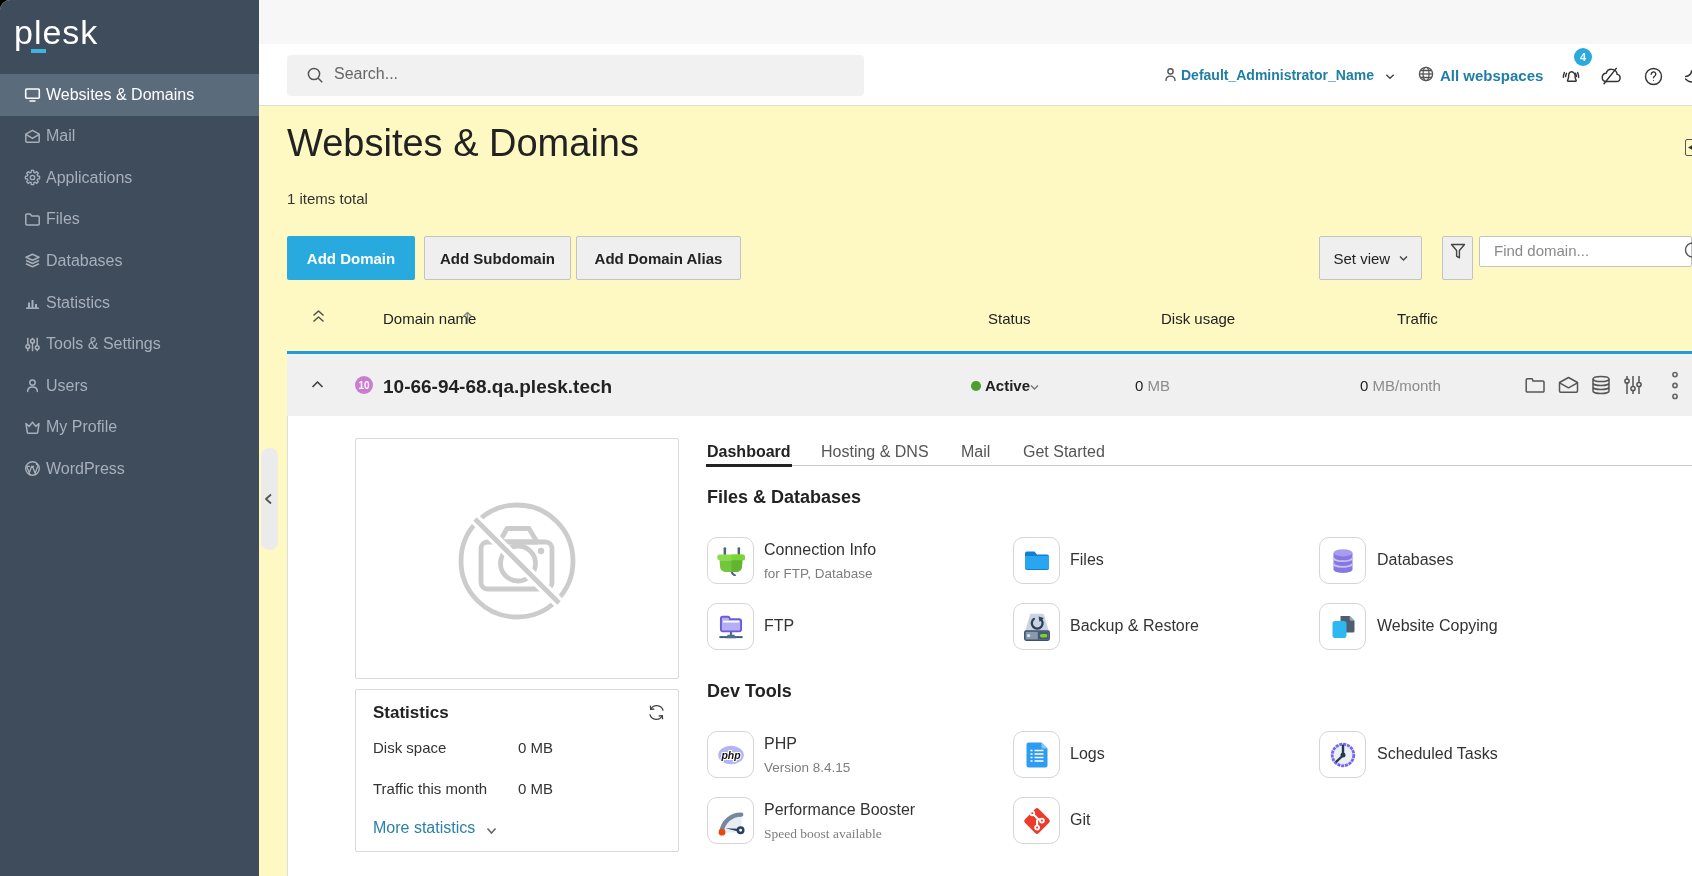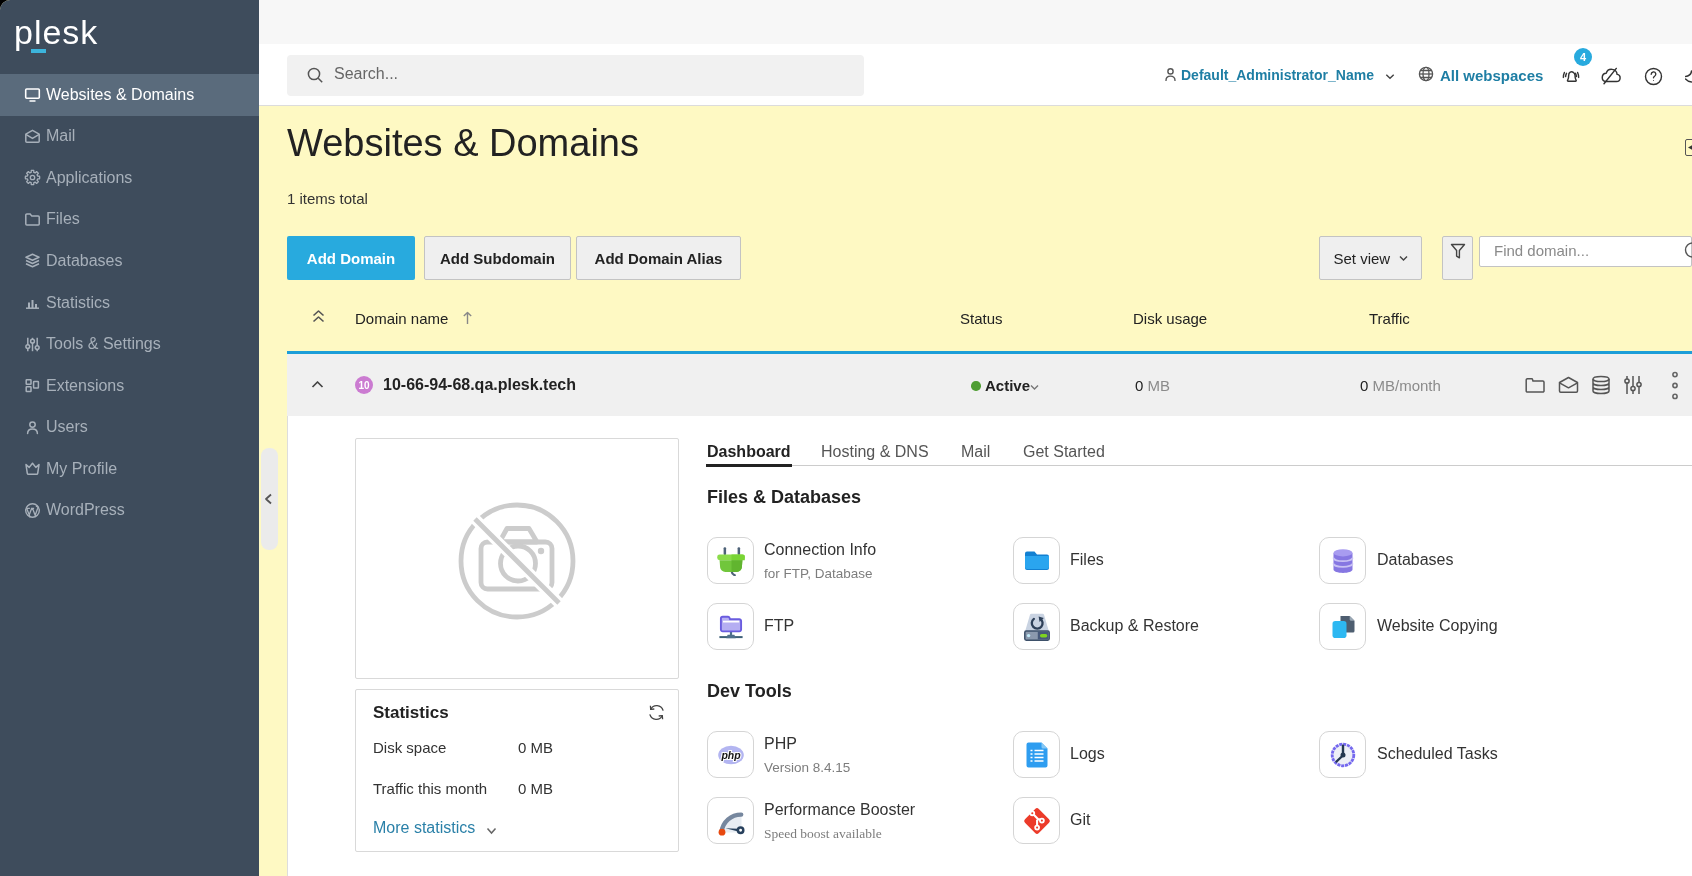--- a/index.html
+++ b/index.html
@@ -27,26 +27,26 @@
 
 
 h1 { position:absolute; left:287px; top:122px; font-size:38px; font-weight:400; color:#222; letter-spacing:0; }
 #itemstotal { position:absolute; left:287px; top:190px; font-size:15px; color:#333; }
 .btn { position:absolute; top:236px; height:44px; border-radius:2px; font-size:15px; font-weight:700;
   display:flex; align-items:center; justify-content:center; color:#222; }
 .btn.sec { background:#efefef; border:1px solid #c3c3c3; }
 .btn.pri { background:#28aade; color:#fff; }
 
 
-.th { position:absolute; top:310px; font-size:15px; color:#222; }
+.th { position:absolute; top:310px; font-size:15px; color:#222;margin-left:28px; }
 #blueline { position:absolute; left:287px; top:351px; width:1405px; height:3px; background:#1d9ed8; }
 #row { position:absolute; left:287px; top:354px; width:1405px; height:62px; background:#f0f0f0; }
 #badge10 { position:absolute; left:355px; top:376px; width:18px; height:18px; border-radius:50%; background:#cb7bd1;
   color:#fff; font-size:10px; font-weight:700; display:flex; align-items:center; justify-content:center; }
-#domname { position:absolute; left:383px; top:376px; font-size:16px; font-weight:700; color:#222; }
+#domname { position:absolute; left:383px; top:376px; font-size:19px; font-weight:700; color:#222; }
 #statusdot { position:absolute; left:971px; top:381px; width:9.5px; height:9.5px; border-radius:50%; background:#4f9e33; }
 .rowtxt { position:absolute; top:377px; font-size:15px; color:#222; }
 .gray { color:#8b8b8b; }
 
 
 #panel { position:absolute; left:287px; top:416px; width:1405px; height:460px; background:#fff; border-left:1px solid #ddd; }
 .card { position:absolute; left:67px; width:324px; background:#fff; border:1px solid #d9d9d9; border-radius:2px; }
 #shot { top:22px; height:241px; }
 #stats { top:273px; height:163px; }
 #stats .t { position:absolute; left:17px; top:13px; font-size:17px; font-weight:700; color:#222; }
@@ -101,25 +101,20 @@
           </svg>Statistics</div>
       <div class="mi"><svg width="17" height="17" viewBox="0 0 17 17" fill="none" stroke="currentColor" stroke-width="1.5">
             <line x1="3.8" y1="1.8" x2="3.8" y2="15.2"></line>
             <line x1="8.5" y1="1.8" x2="8.5" y2="15.2"></line>
             <line x1="13.2" y1="1.8" x2="13.2" y2="15.2"></line>
             <circle cx="3.8" cy="10.6" r="1.9" fill="#3e4c5c"></circle>
             <circle cx="8.5" cy="5.2" r="1.9" fill="#3e4c5c"></circle>
             <circle cx="13.2" cy="11.6" r="1.9" fill="#3e4c5c"></circle>
           </svg>Tools &amp; Settings</div>
       <div class="mi"><svg width="17" height="17" viewBox="0 0 17 17" fill="none" stroke="currentColor" stroke-width="1.5">
-            <rect x="2.2" y="2.8" width="4.8" height="4.4" rx="0.5"></rect>
-            <rect x="2.2" y="9.8" width="4.8" height="4.8" rx="0.5"></rect>
-            <rect x="9.6" y="4.4" width="4.8" height="6.6" rx="0.5"></rect>
-          </svg>Extensions</div>
-      <div class="mi"><svg width="17" height="17" viewBox="0 0 17 17" fill="none" stroke="currentColor" stroke-width="1.5">
             <circle cx="8.5" cy="5.6" r="2.7"></circle>
             <path stroke-linecap="round" d="M3.6 14.6 c0 -3 2 -4.6 4.9 -4.6 c2.9 0 4.9 1.6 4.9 4.6"></path>
           </svg>Users</div>
       <div class="mi"><svg width="17" height="17" viewBox="0 0 17 17" fill="none" stroke="currentColor" stroke-width="1.5" stroke-linejoin="round">
             <path d="M2 4.6 L5.2 7.4 L8.5 3.2 L11.8 7.4 L15 4.6 L13.7 13.3 a1.2 1.2 0 0 1 -1.2 1 H4.5 a1.2 1.2 0 0 1 -1.2 -1 Z"></path>
           </svg>My Profile</div>
       <div class="mi"><svg width="17" height="17" viewBox="0 0 17 17" fill="none" stroke="currentColor" stroke-width="1.4">
             <circle cx="8.5" cy="8.5" r="6.8"></circle>
             <path stroke-width="1.3" d="M2.6 6.2 l3.6 9 M8.5 6.2 l3.3 8.8 M2.9 6.3 h3 M6.9 6.3 h3.2 M5 13.5 l2.6 -7 M11.3 13 l2.4 -6.7 c0.6 -1.8 -0.7 -2.5 -1.7 -1.5"></path>
           </svg>WordPress</div>

